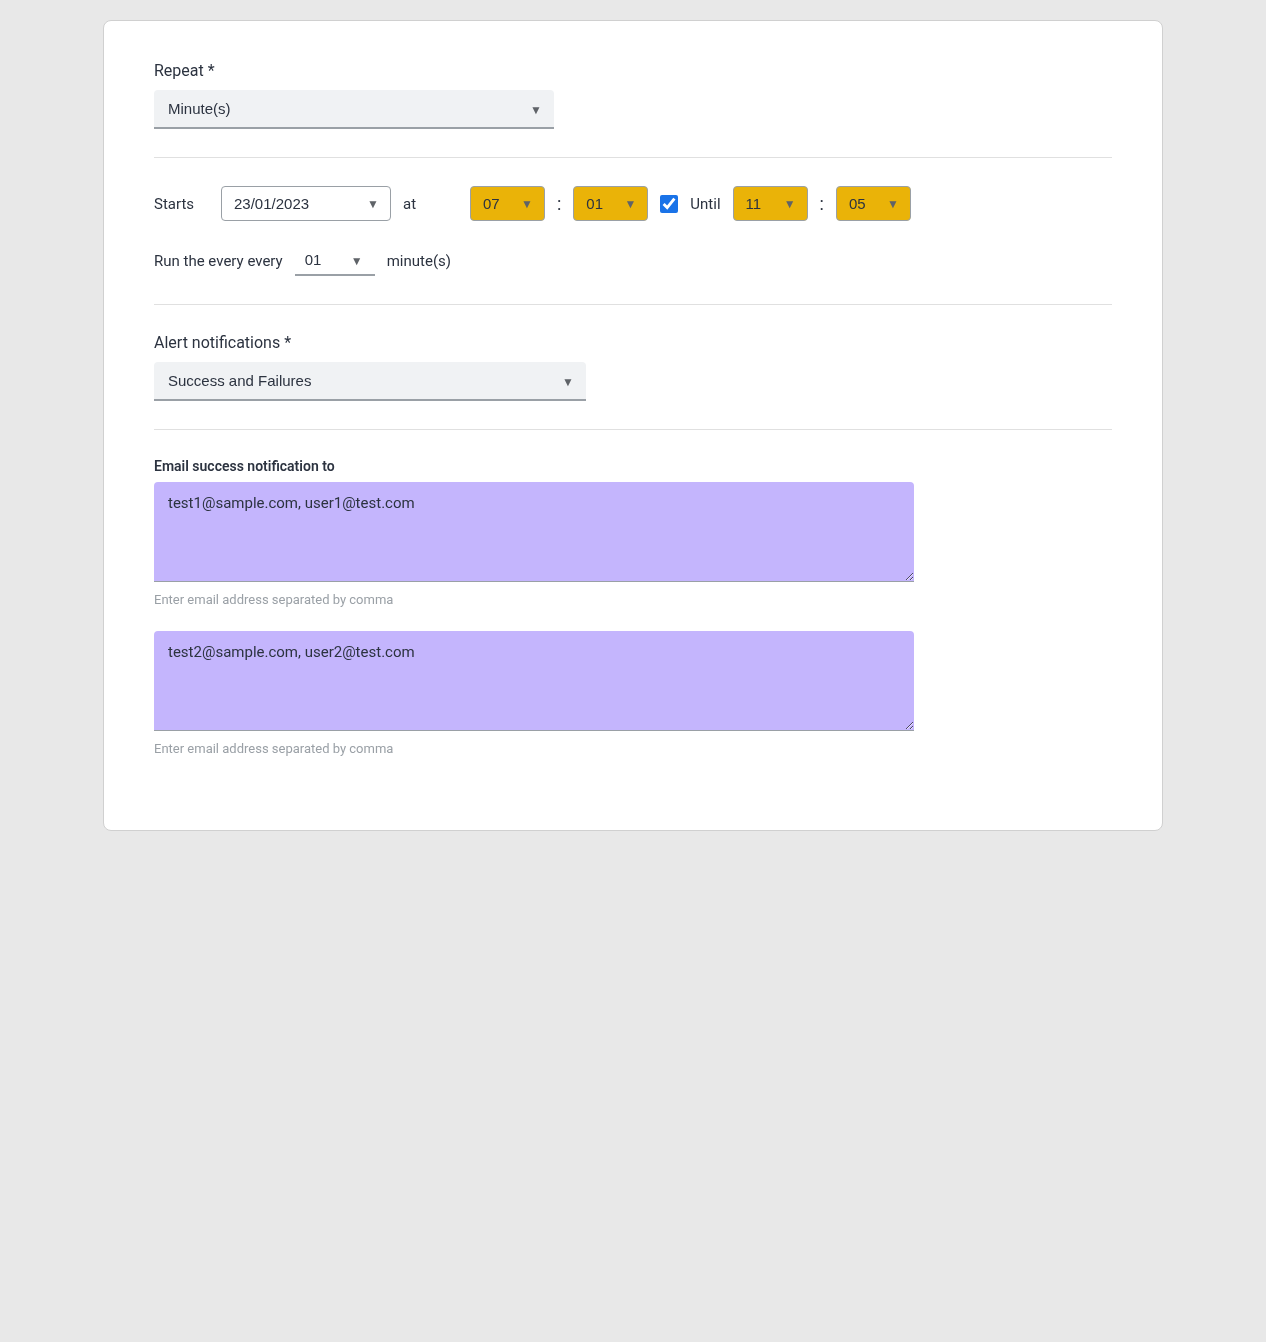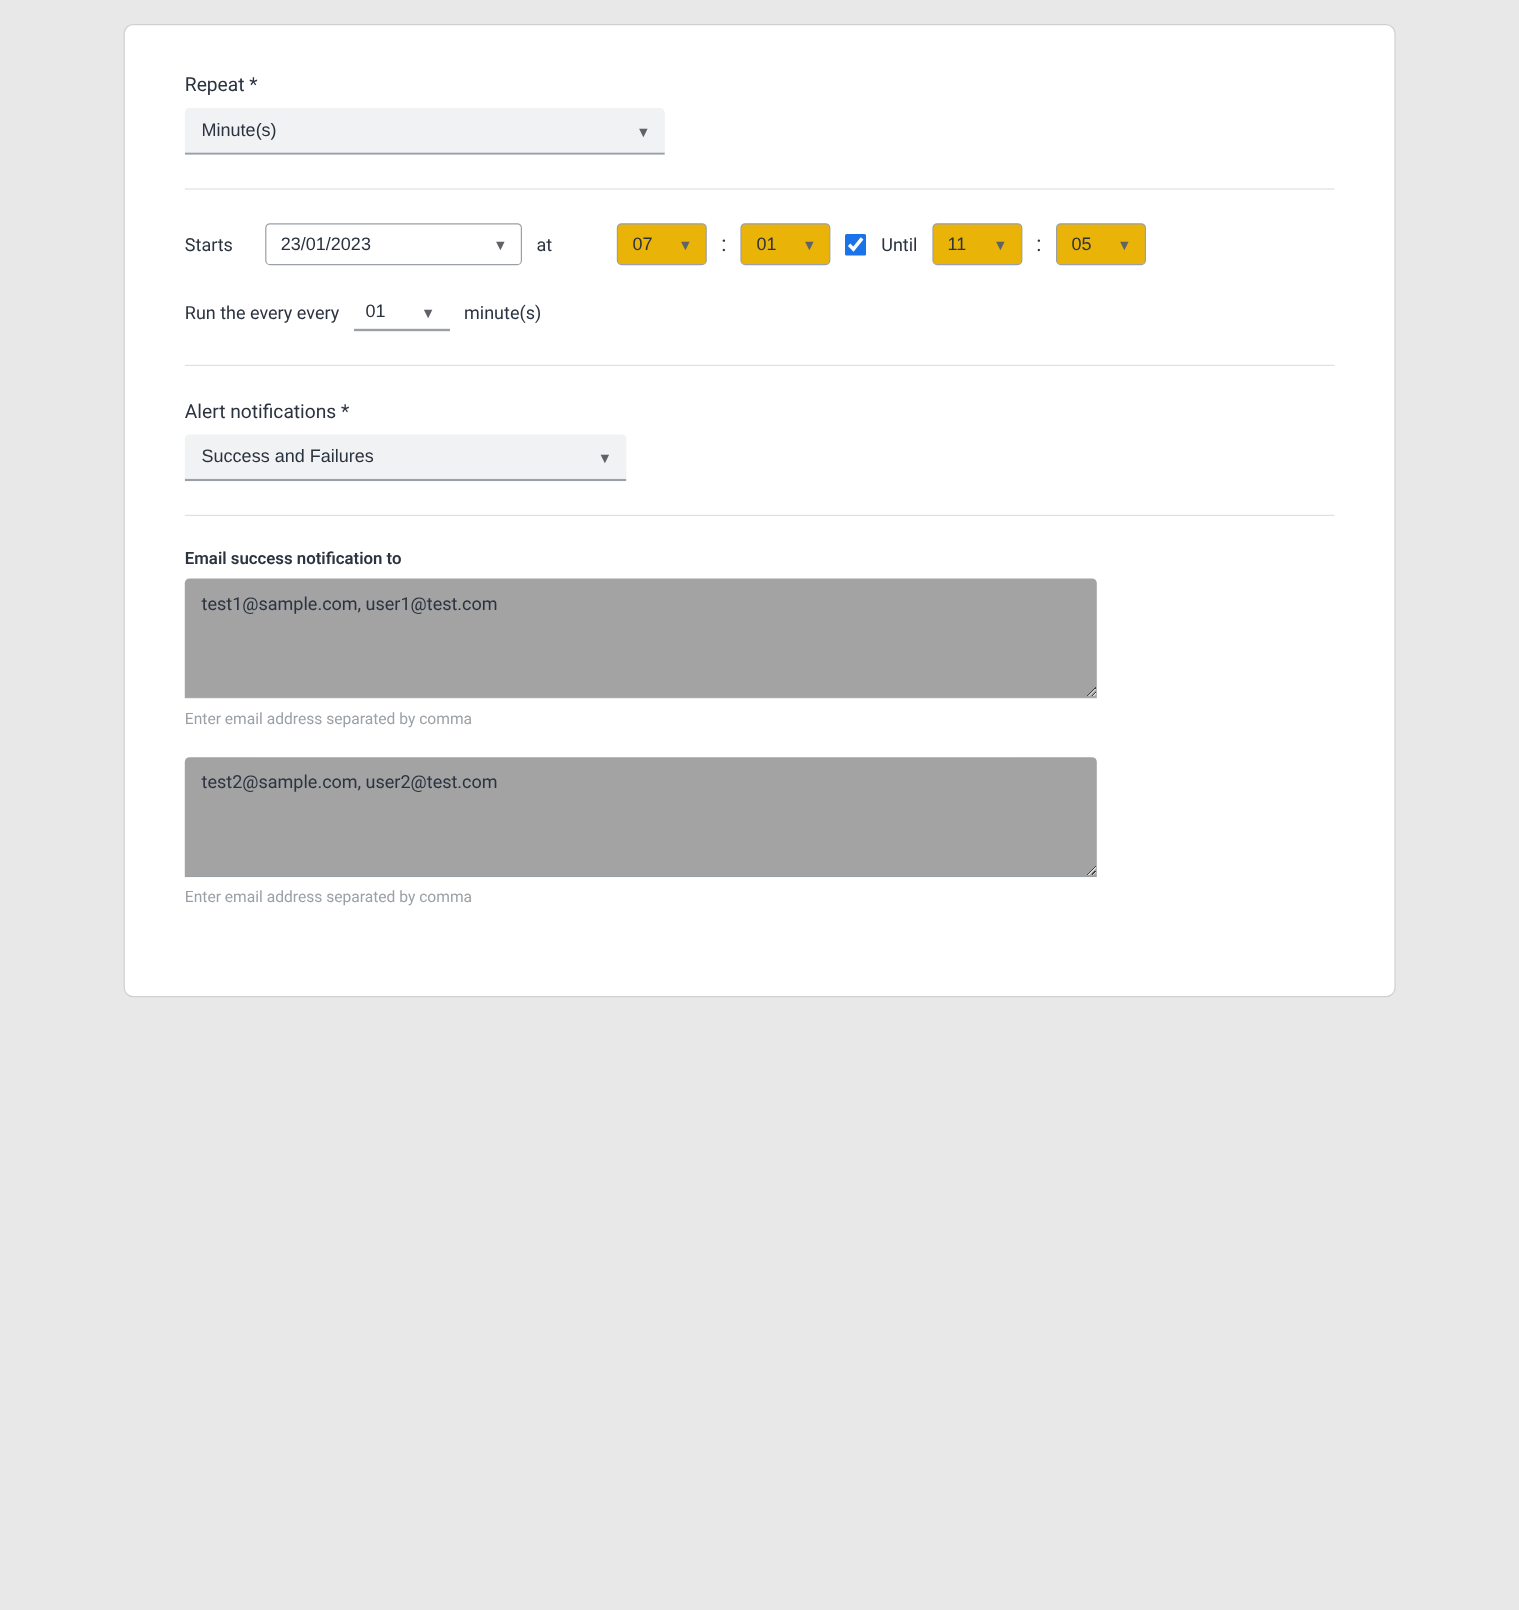--- a/index.html
+++ b/index.html
@@ -94,21 +94,21 @@
     }
 
     .starts-label {
       font-size: 15px;
       color: #2c3340;
       font-weight: 400;
       min-width: 55px;
     }
 
     .date-select select {
-      width: 214px;
+      width: 170px;
       background: #ffffff;
       border: 1px solid #9aa0a6;
       border-radius: 4px;
       padding: 8px 36px 8px 12px;
       font-size: 15px;
       color: #2c3340;
     }
 
     .time-select select {
       width: 75px;
@@ -180,39 +180,39 @@
       font-size: 15px;
       color: #2c3340;
     }
 
     
     .alert-section {
       margin-top: 0;
     }
 
     .alert-select select {
-      width: 368px;
+      width: 432px;
     }
 
     
     .email-section {
       margin-bottom: 24px;
     }
 
     .email-label {
       font-size: 14px;
       font-weight: 600;
       color: #2c3340;
       margin-bottom: 8px;
     }
 
     .email-textarea {
       width: 760px;
       min-height: 100px;
-      background: #a3a3a3;
+      background: #c4b5fd;
       border: none;
       border-bottom: 1px solid #9aa0a6;
       border-radius: 4px 4px 0 0;
       padding: 12px 14px;
       font-size: 15px;
       color: #2c3340;
       resize: both;
       outline: none;
       font-family: inherit;
     }

